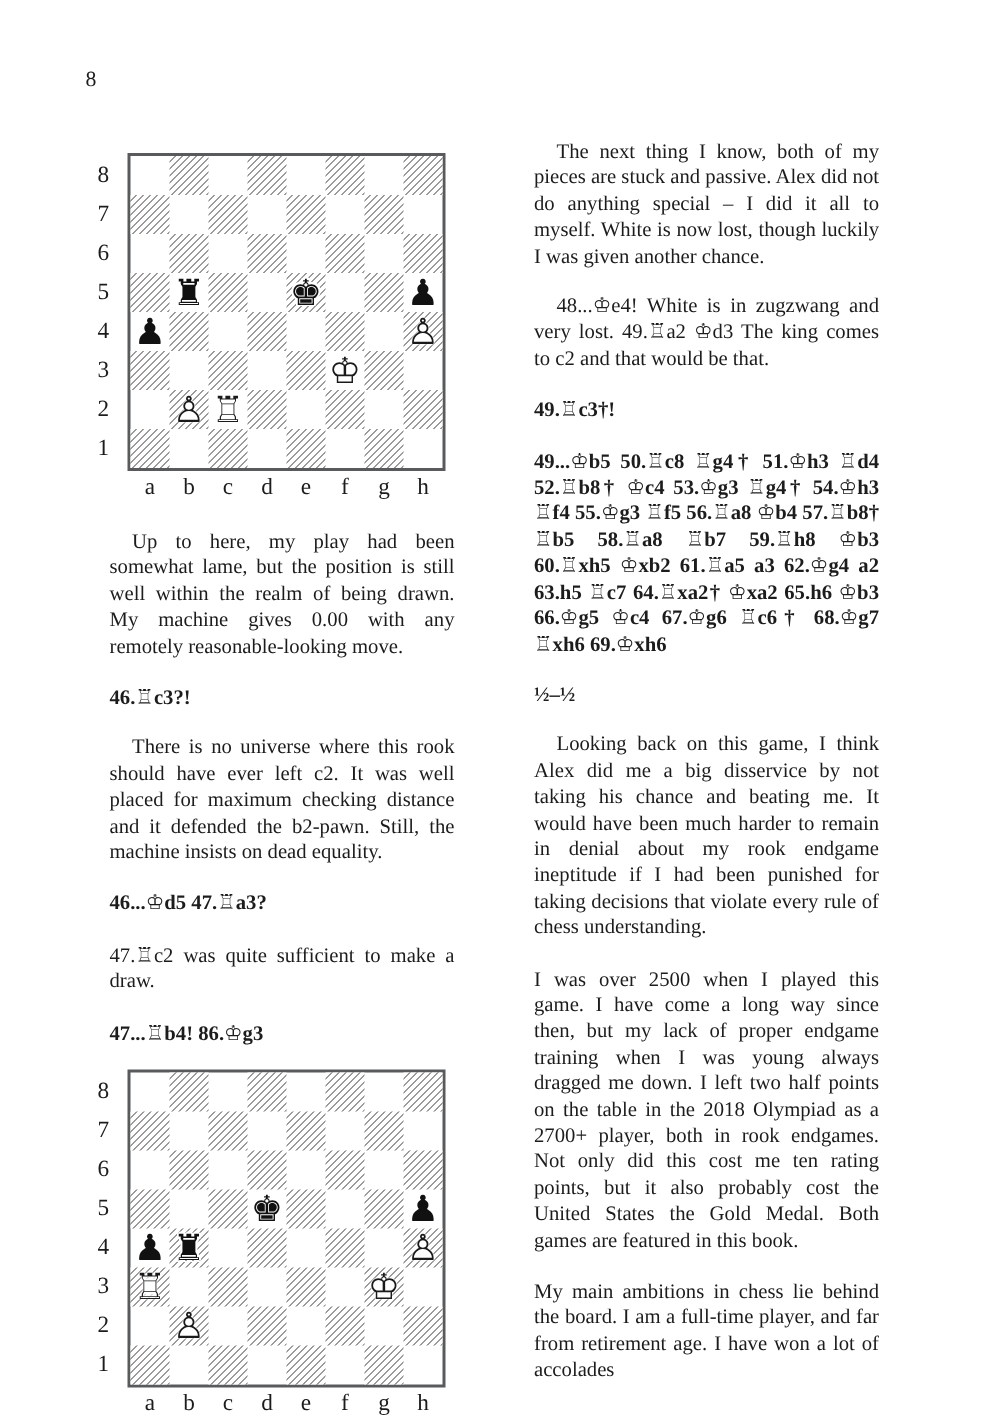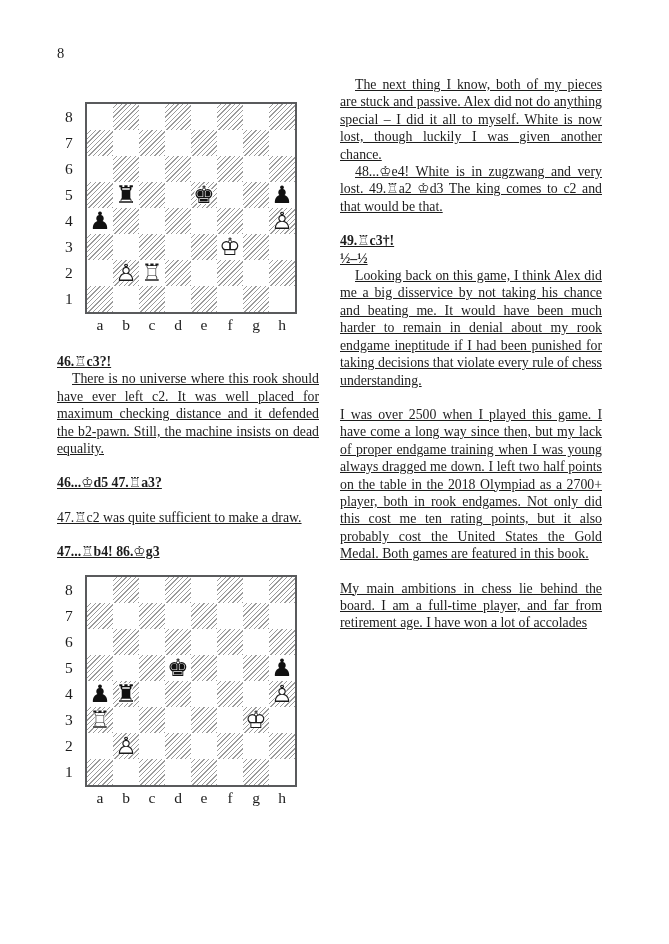--- a/index.html
+++ b/index.html
@@ -8,21 +8,21 @@
   html,body{margin:0;padding:0;}
   body{
     width:669px;height:944px;background:var(--bg);color:var(--text);
     font-family:"Liberation Serif","DejaVu Sans",serif;
     position:relative;overflow:hidden;
   }
   .page{padding:44px 0 0 57px;}
   .pageno{font-size:14.5px;line-height:18px;}
   .cols{display:flex;gap:21px;margin-top:14px;}
   .col{width:262px;font-size:13.8px;line-height:17.4px;text-align:justify;}
-  p{margin:0;text-decoration:underline;}
+  p{margin:16px;}
   .indent{text-indent:15px;}
   .gap{margin-top:17px;}
   .mv{font-weight:bold;}
   .result{font-weight:bold;}
 
   
   .diagram{margin:26px 0 8px 4px;}
   .dwrap{display:flex;}
   .ranks{width:24px;display:flex;flex-direction:column;padding-top:2px;}
   .ranks span{height:26px;line-height:26px;font-size:15.5px;text-align:left;padding-left:4px;}
@@ -183,20 +183,21 @@
             <span>b</span>
             <span>c</span>
             <span>d</span>
             <span>e</span>
             <span>f</span>
             <span>g</span>
             <span>h</span>
           </div>
       </div>
 
+      <p class="indent">Up to here, my play had been somewhat lame, but the position is still well within the realm of being drawn. My machine gives 0.00 with any remotely reasonable-looking move.</p>
       <p class="mv gap">46.♖c3?!</p>
       <p class="indent">There is no universe where this rook should have ever left c2. It was well placed for maximum checking distance and it defended the b2-pawn. Still, the machine insists on dead equality.</p>
       <p class="mv gap">46...♔d5 47.♖a3?</p>
       <p class="gap">47.♖c2 was quite sufficient to make a draw.</p>
       <p class="mv gap">47...♖b4! 86.♔g3</p>
 
       <div class="diagram diagram-2">
         <div class="dwrap">
           <div class="ranks">
               <span>8</span>
@@ -322,20 +323,21 @@
             <span>h</span>
           </div>
       </div>
 
     </div>
 
     <div class="col">
       <p class="indent">The next thing I know, both of my pieces are stuck and passive. Alex did not do anything special – I did it all to myself. White is now lost, though luckily I was given another chance.</p>
       <p class="indent">48...♔e4! White is in zugzwang and very lost. 49.♖a2 ♔d3 The king comes to c2 and that would be that.</p>
       <p class="mv gap">49.♖c3†!</p>
+      <p class="mv gap">49...♔b5 50.♖c8 ♖g4† 51.♔h3 ♖d4 52.♖b8† ♔c4 53.♔g3 ♖g4† 54.♔h3 ♖f4 55.♔g3 ♖f5 56.♖a8 ♔b4 57.♖b8† ♖b5 58.♖a8 ♖b7 59.♖h8 ♔b3 60.♖xh5 ♔xb2 61.♖a5 a3 62.♔g4 a2 63.h5 ♖c7 64.♖xa2† ♔xa2 65.h6 ♔b3 66.♔g5 ♔c4 67.♔g6 ♖c6† 68.♔g7 ♖xh6 69.♔xh6</p>
       <p class="result">½–½</p>
       <p class="indent">Looking back on this game, I think Alex did me a big disservice by not taking his chance and beating me. It would have been much harder to remain in denial about my rook endgame ineptitude if I had been punished for taking decisions that violate every rule of chess understanding.</p>
       <p class="gap">I was over 2500 when I played this game. I have come a long way since then, but my lack of proper endgame training when I was young always dragged me down. I left two half points on the table in the 2018 Olympiad as a 2700+ player, both in rook endgames. Not only did this cost me ten rating points, but it also probably cost the United States the Gold Medal. Both games are featured in this book.</p>
       <p class="gap">My main ambitions in chess lie behind the board. I am a full-time player, and far from retirement age. I have won a lot of accolades</p>
     </div>
 
   </div>
 </div>
 
 </body></html>

